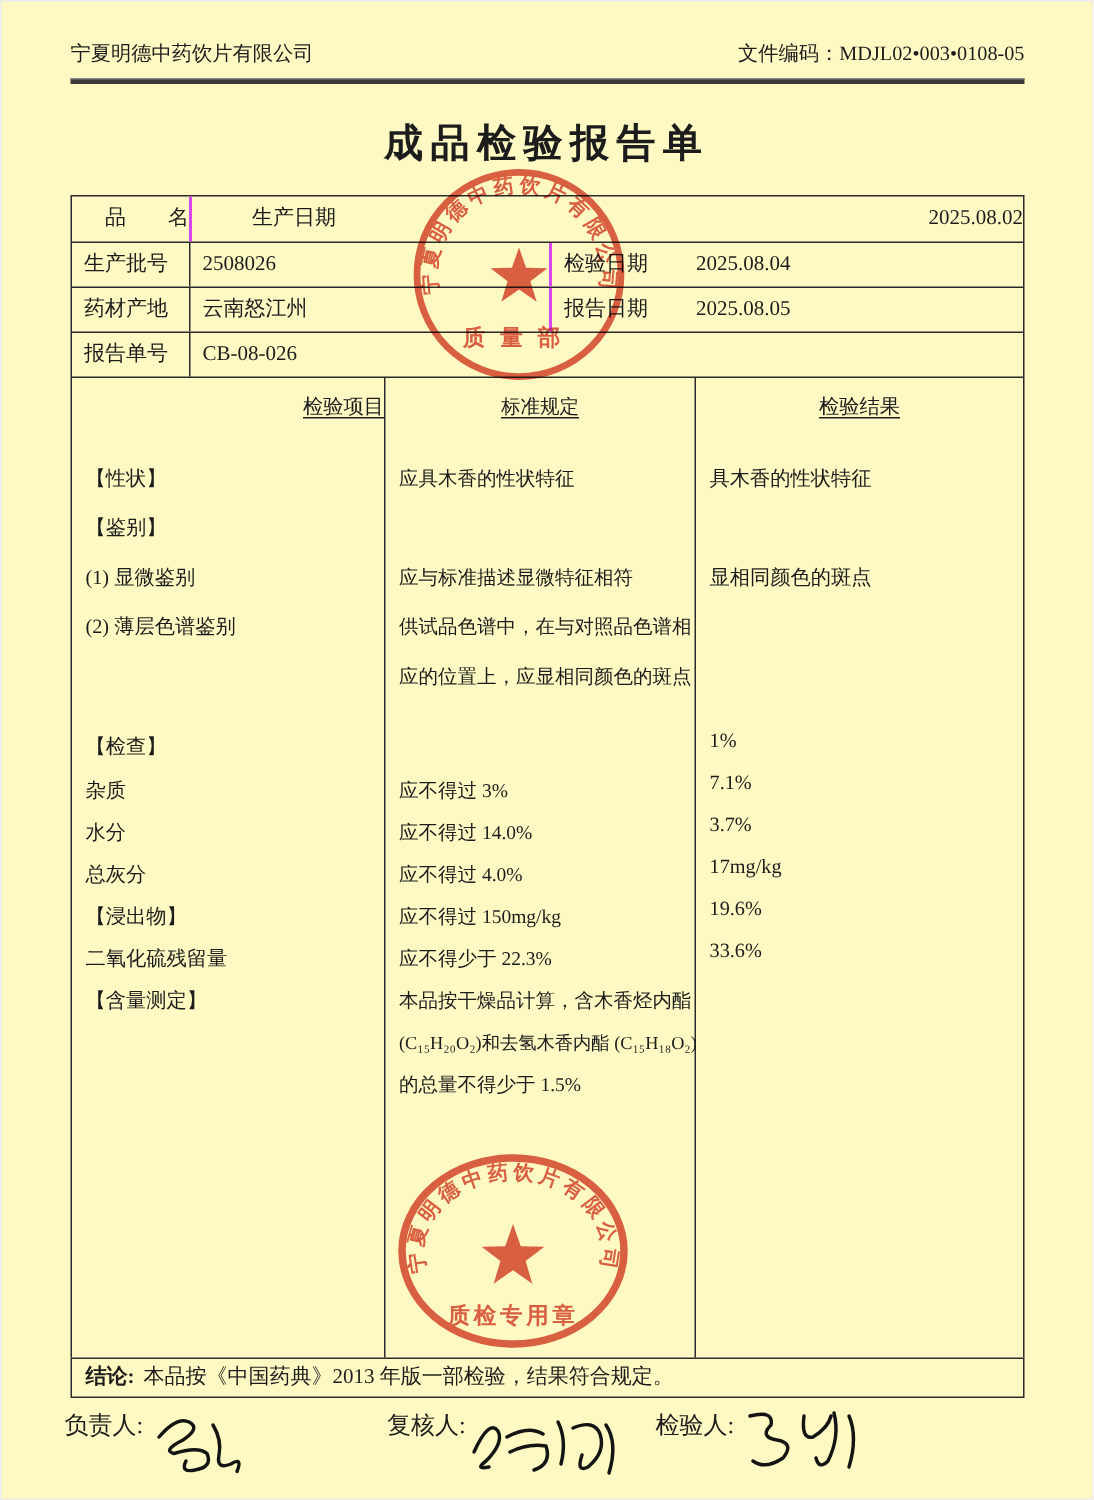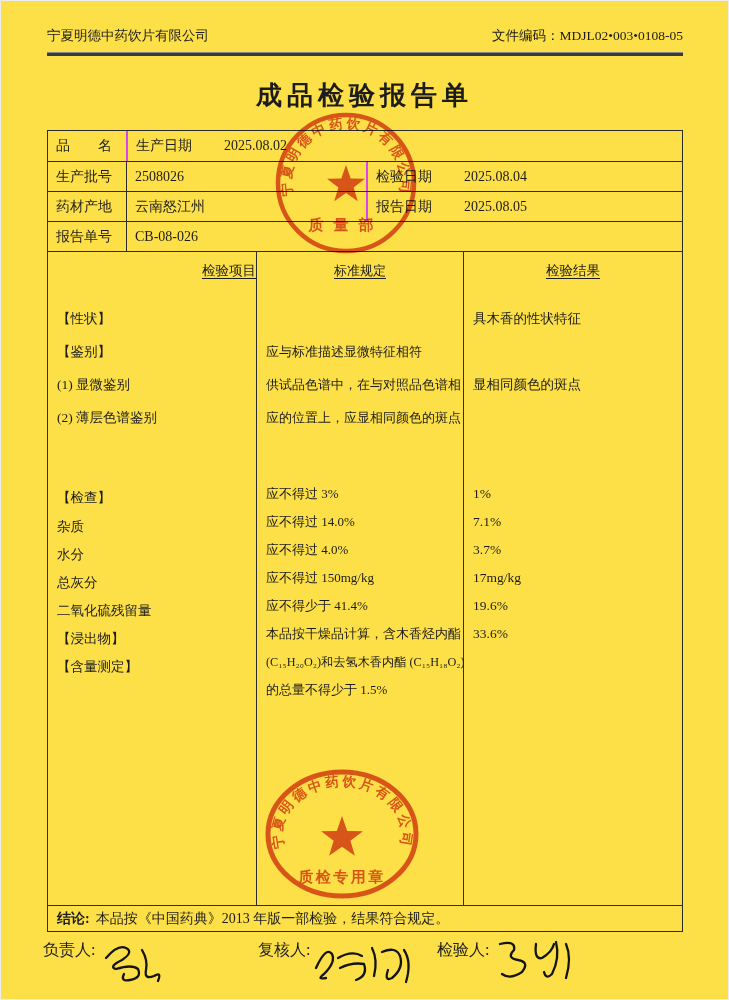--- a/index.html
+++ b/index.html
@@ -1,32 +1,32 @@
 <!DOCTYPE html>
 <html><head>
 <meta charset="utf-8">
 <style>
   html,body { margin:0; padding:0; background:#fff; }
   .page {
-    position:relative; width:729px; height:1000px; background:#fde047;
+    position:relative; width:729px; height:1000px; background:#fef9c3;
     font-family:"Liberation Serif","DejaVu Serif",serif; color:#1c1c1c;
     overflow:hidden; box-shadow:inset 0 0 0 1px #ececec;text-decoration:underline;
   }
   
   .doc-header { position:absolute; top:27px; left:47px; width:636px;
     display:flex; justify-content:space-between; font-size:13.5px; }
   .header-rule { position:absolute; top:52px; left:47px; width:636px;
     height:3px; background:#3a3a3a; border-top:1px solid #888; }
   .doc-title { position:absolute; top:78px; left:0; width:729px; text-align:center;
     font-size:26px; font-weight:bold; letter-spacing:5px; }
   
   .info-table { position:absolute; top:130px; left:47px; width:636px; height:122px;
     box-sizing:border-box; border:1px solid #2b2b2b; }
   .irow { display:flex; height:30px; box-sizing:border-box; border-top:1px solid #2b2b2b; font-size:14px; }
-  .irow:first-child { border-top:none; }
+  .irow:first-child { border-top:none;text-align:right; }
   .icell { box-sizing:border-box; line-height:29px; white-space:nowrap; }
   .il  { width:78px; padding-left:8px; }
   .iv  { width:240px; border-left:1px solid #2b2b2b; padding-left:8px; }
   .ir  { flex:1; border-left:2px solid #d946ef; display:flex; }
   .il2 { width:88px; padding-left:8px; }
   .iv2 { flex:1; }
   .iv.wide { flex:1; }
   
   .mtable { position:absolute; top:252px; left:47px; width:636px; height:653px;
     box-sizing:border-box; border-left:1px solid #2b2b2b; border-right:1px solid #2b2b2b;
@@ -111,39 +111,40 @@
       <div class="ln h33">【性状】</div>
       <div class="ln h33">【鉴别】</div>
       <div class="ln h33">(1) 显微鉴别</div>
       <div class="ln h33">(2) 薄层色谱鉴别</div>
       <div class="ln h33"></div>
       <div class="ln h14"></div>
       <div class="ln h32">【检查】</div>
       <div class="ln h28">杂质</div>
       <div class="ln h28">水分</div>
       <div class="ln h28">总灰分</div>
+      <div class="ln h28">【浸出物】</div>
       <div class="ln h28">二氧化硫残留量</div>
-      <div class="ln h28">【浸出物】</div>
       <div class="ln h28">【含量测定】</div>
       <div class="ln h28"></div>
       <div class="ln h28"></div>
     </div>
     <div class="mcol c2">
       <div class="ln lh"><span>标准规定</span></div>
+      <div class="ln h33">应具木香的性状特征</div>
       <div class="ln h33"></div>
       <div class="ln h33">应与标准描述显微特征相符</div>
       <div class="ln h33">供试品色谱中，在与对照品色谱相</div>
       <div class="ln h33">应的位置上，应显相同颜色的斑点</div>
       <div class="ln h14"></div>
       <div class="ln h32"></div>
       <div class="ln h28">应不得过 3%</div>
       <div class="ln h28">应不得过 14.0%</div>
       <div class="ln h28">应不得过 4.0%</div>
       <div class="ln h28">应不得过 150mg/kg</div>
-      <div class="ln h28">应不得少于 41.4%</div>
+      <div class="ln h28">应不得少于 22.3%</div>
       <div class="ln h28">本品按干燥品计算，含木香烃内酯</div>
       <div class="ln h28 small">(C₁₅H₂₀O₂)和去氢木香内酯 (C₁₅H₁₈O₂)</div>
       <div class="ln h28">的总量不得少于 1.5%</div>
     </div>
     <div class="mcol c3">
       <div class="ln lh"><span>检验结果</span></div>
       <div class="ln h33">具木香的性状特征</div>
       <div class="ln h33"></div>
       <div class="ln h33">显相同颜色的斑点</div>
       <div class="ln h33"></div>

